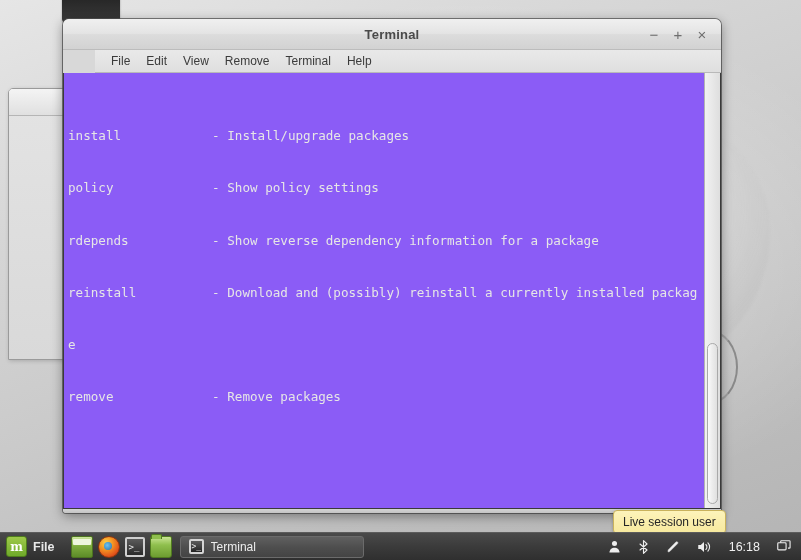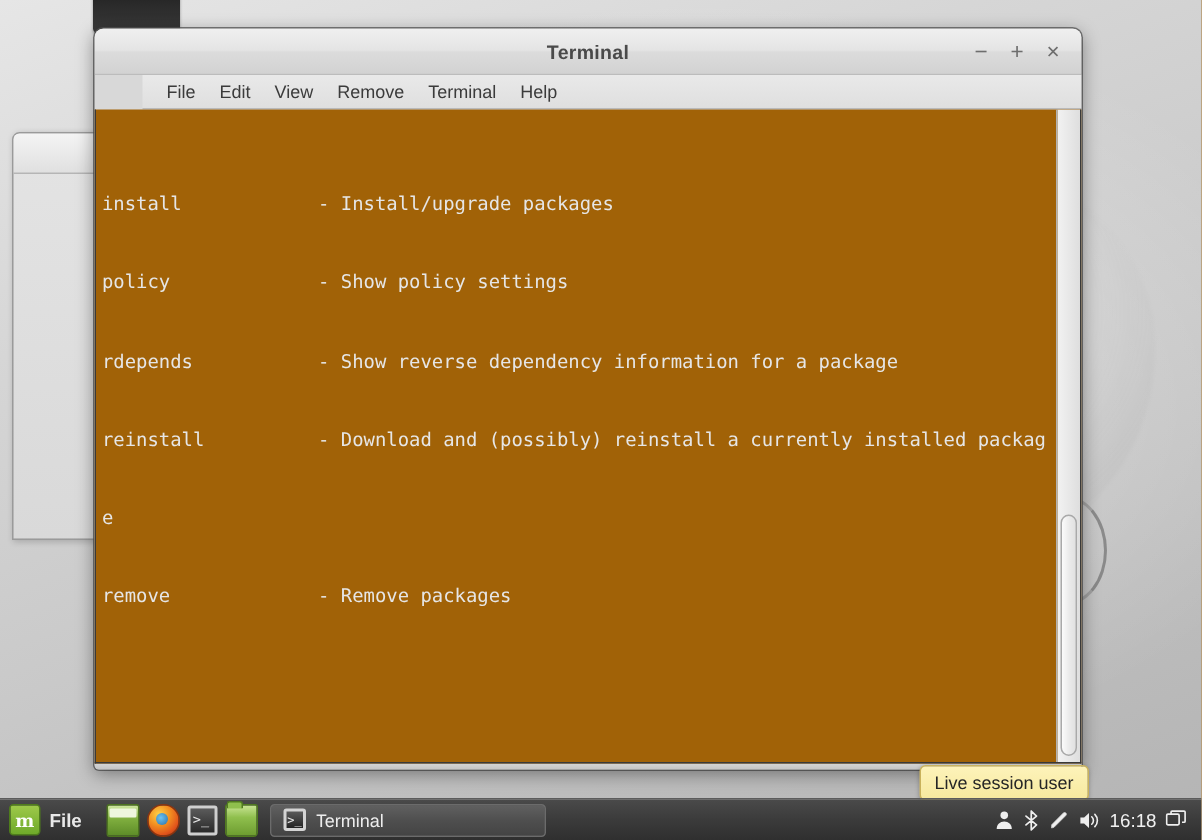--- a/index.html
+++ b/index.html
@@ -156,21 +156,21 @@
     color: #3b3b3b;
     padding: 2px 8px;
     cursor: default;
     border-radius: 2px;
   }
 
   
   #term-body-wrap {
     flex: 1 1 auto;
     display: flex;
-    background: #a16207;
+    background: #8b5cf6;
     border: 1px solid #3a3a3a;
     border-top: none;
     overflow: hidden;
     position: relative;
   }
   #term-screen {
     flex: 1 1 auto;
     padding: 2px 0 0 4px;
     overflow: hidden;
     font-family: "DejaVu Sans Mono", "Liberation Mono", monospace;
@@ -361,21 +361,21 @@
     color: #ededed;
     white-space: nowrap;
     overflow: hidden;
     text-overflow: ellipsis;
   }
 
   #systray {
     margin-left: auto;
     display: flex;
     align-items: center;
-    gap: 6px;
+    gap: 17px;
     padding-right: 6px;
   }
   .tray-icon {
     color: #e9e9e9;
     font-size: 13px;
     line-height: 1;
     cursor: default;
     display: flex;
     align-items: center;
   }

